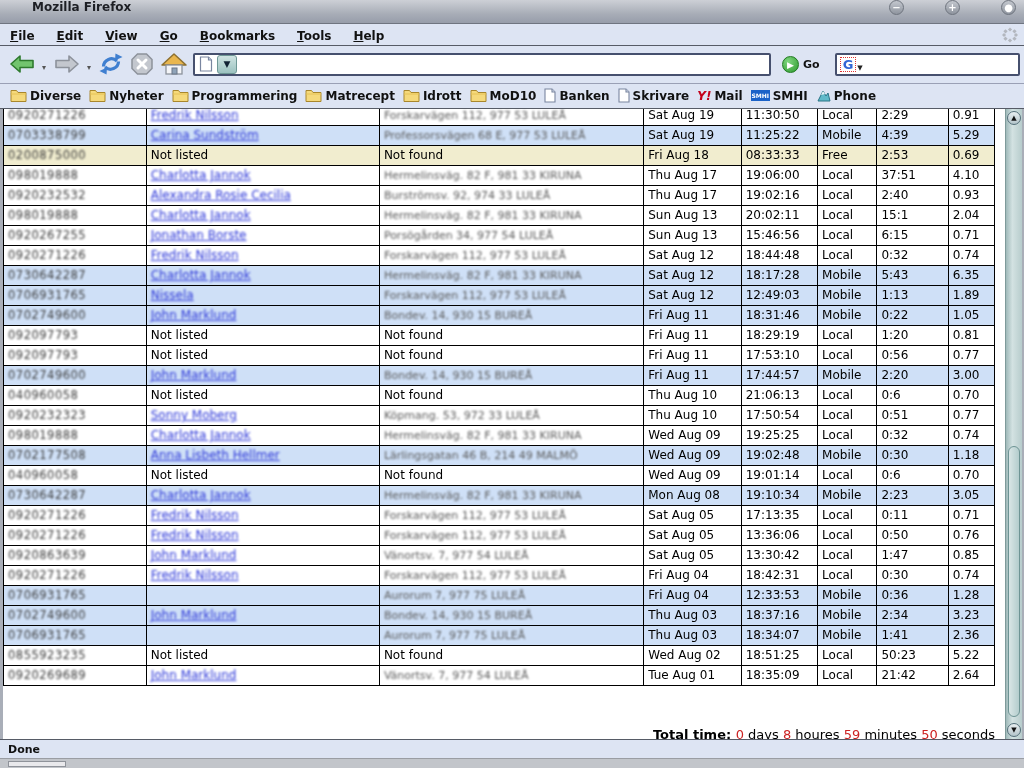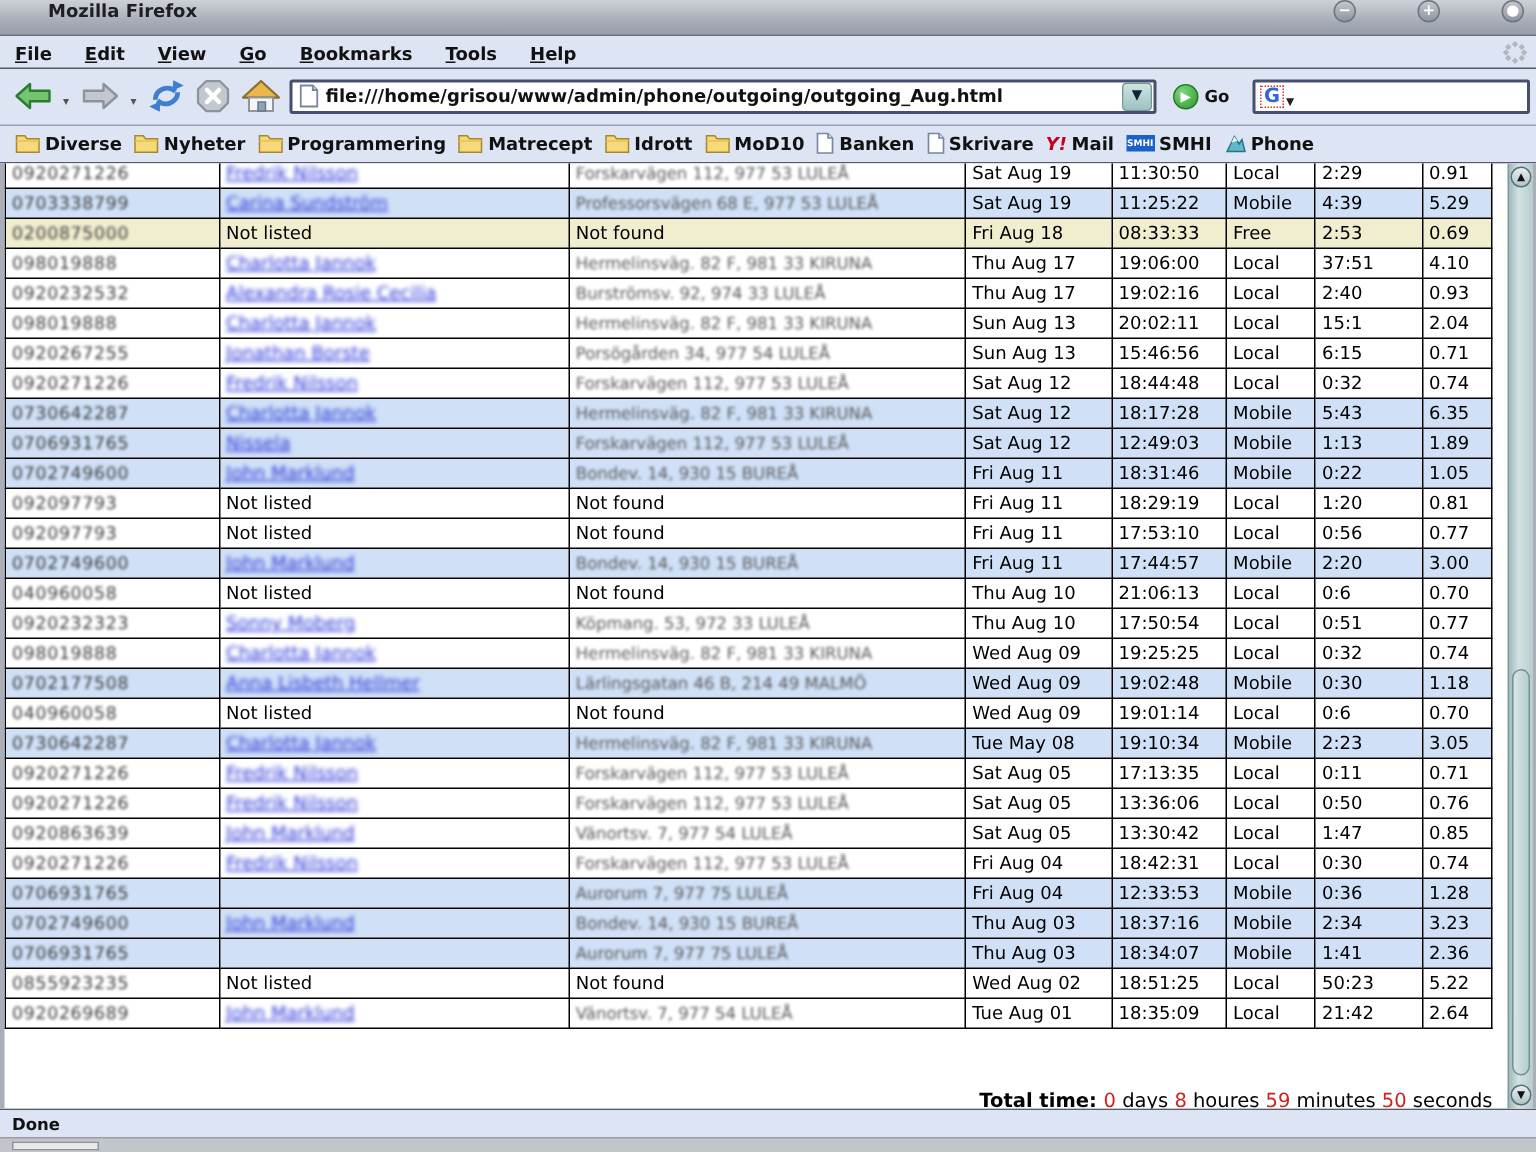--- a/index.html
+++ b/index.html
@@ -169,21 +169,20 @@
         <polygon points="2,13 14,2 26,13" fill="#e9b64e" stroke="#8d7030" stroke-width="1.5" stroke-linejoin="round"></polygon>
         <rect x="6" y="13" width="16" height="9" fill="#f4f5f8" stroke="#8d929b" stroke-width="1.3"></rect>
         <rect x="12" y="16" width="5" height="6" fill="#8fa3b8" stroke="#6b7788" stroke-width="1"></rect>
       </svg>
     </span>
     <div class="urlbar">
       <svg width="14" height="16" viewBox="0 0 14 16" style="margin-right:4px;">
         <path d="M1.5 1 h8 l3 3 v11 h-11 z" fill="#fff" stroke="#7a86a0" stroke-width="1.2"></path>
         <path d="M9.5 1 v3 h3" fill="#cfd8ea" stroke="#7a86a0" stroke-width="1.2"></path>
       </svg>
-      <input class="url-text" readonly="" value="file:///home/grisou/www/admin/phone/outgoing/outgoing_Aug.html" style="">
       <div class="url-drop">▼</div>
     </div>
     <div class="go-wrap">
       <div class="go-circle">▶</div>
       <span class="go-label">Go</span>
     </div>
     <div class="searchbar">
       <span class="g-logo">G</span>
       <span class="g-caret">▼</span>
       <input class="search-input" value="" style="">
@@ -455,21 +454,21 @@
               <td class="c-date">Wed Aug 09</td>
               <td class="c-time">19:01:14</td>
               <td class="c-type">Local</td>
               <td class="c-dur">0:6</td>
               <td class="c-cost">0.70</td>
             </tr>
             <tr class="row-mobile">
               <td class="c-phone"><span class="blur-phone">0730642287</span></td>
               <td class="c-name"><a href="#" class="peer-link blurred">Charlotta Jannok</a></td>
               <td class="c-addr"><span class="blur-addr">Hermelinsväg. 82 F, 981 33 KIRUNA</span></td>
-              <td class="c-date">Tue May 08</td>
+              <td class="c-date">Mon Aug 08</td>
               <td class="c-time">19:10:34</td>
               <td class="c-type">Mobile</td>
               <td class="c-dur">2:23</td>
               <td class="c-cost">3.05</td>
             </tr>
             <tr class="row-local">
               <td class="c-phone"><span class="blur-phone">0920271226</span></td>
               <td class="c-name"><a href="#" class="peer-link blurred">Fredrik Nilsson</a></td>
               <td class="c-addr"><span class="blur-addr">Forskarvägen 112, 977 53 LULEÅ</span></td>
               <td class="c-date">Sat Aug 05</td>

